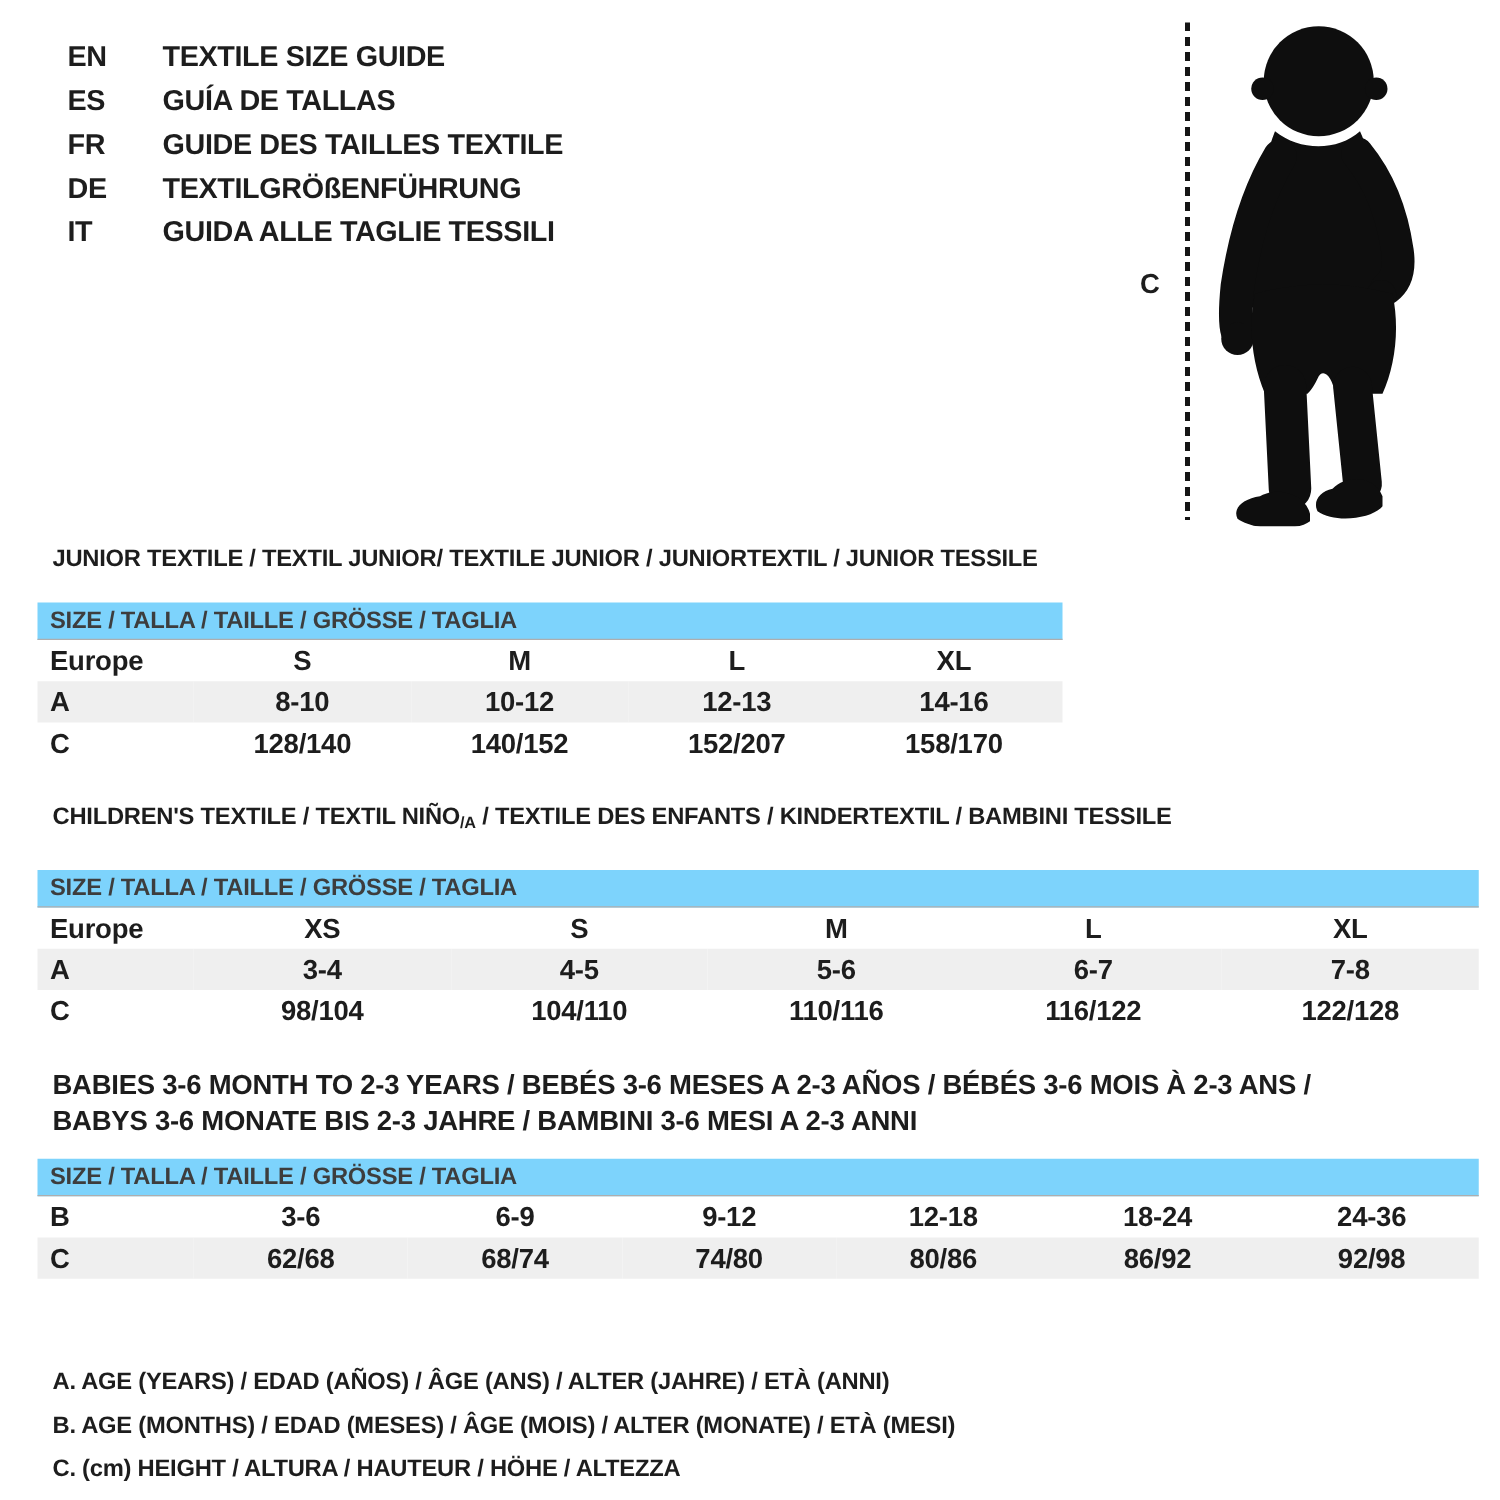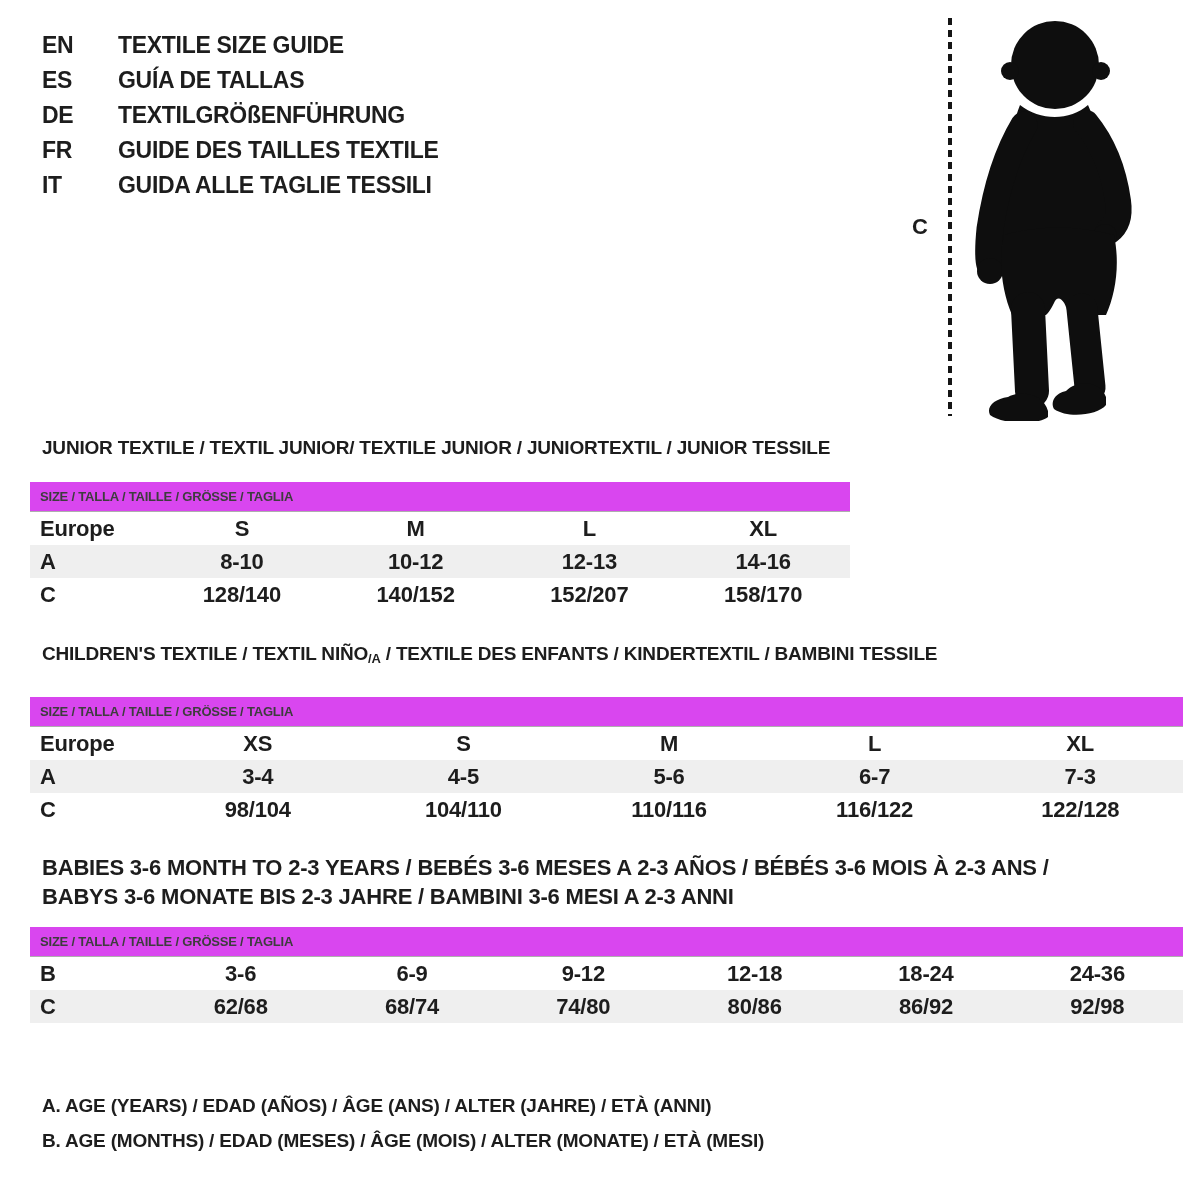--- a/index.html
+++ b/index.html
@@ -3,21 +3,21 @@
 <meta charset="utf-8">
 <style>
   html, body { margin:0; padding:0; }
   body {
     width:1200px; height:1200px; position:relative; overflow:hidden;
     background:#ffffff; color:#1d1d1d;
     font-family:"Liberation Sans", sans-serif; font-weight:700;
   }
 
   
-  .lang-list { position:absolute; left:42px; top:28px; }
+  .lang-list { position:absolute; left:54px; top:28px; }
   .lang-row { display:flex; height:35px; align-items:center; }
   .lang-code { width:76px; font-size:23px; letter-spacing:-0.3px; }
   .lang-label { font-size:23px; letter-spacing:-0.3px; white-space:nowrap; }
 
   
   .measure-line {
     position:absolute; left:948px; top:18px; width:4px; height:398px;
     background:repeating-linear-gradient(to bottom, #151515 0 7px, transparent 7px 12px);
   }
   .measure-label { position:absolute; left:912px; top:214px; font-size:22px; }
@@ -30,23 +30,23 @@
   #sec-babies   { top:853px; width:1153px; }
 
   .section-title {
     margin-left:12px; font-size:19px; line-height:22px;
     letter-spacing:-0.2px; white-space:nowrap;
   }
   .subscript { font-size:13px; vertical-align:-3px; }
   .title-line { margin-left:12px; font-size:22px; line-height:29px; letter-spacing:-0.2px; white-space:nowrap; }
 
   .size-bar {
-    height:30px; background:#d946ef; border-bottom:1px solid #aeaeae;
+    height:30px; background:#7dd3fc; border-bottom:1px solid #aeaeae;
     display:flex; align-items:center; padding-left:10px; box-sizing:border-box;
-    font-size:13px; color:#3d3d3d; letter-spacing:-0.2px;
+    font-size:19px; color:#3d3d3d; letter-spacing:-0.2px;
   }
   #sec-junior .size-bar   { margin-top:23px; }
   #sec-children .size-bar { margin-top:27px; }
   #sec-babies .size-bar   { margin-top:16px; }
 
   table { width:100%; border-collapse:collapse; table-layout:fixed; }
   td {
     height:33px; padding:0; text-align:center; vertical-align:middle;
     font-size:22px; font-weight:700; letter-spacing:-0.2px;
   }
@@ -63,26 +63,26 @@
 <div class="lang-list">
   <div class="lang-row">
     <span class="lang-code">EN</span>
     <span class="lang-label">TEXTILE SIZE GUIDE</span>
   </div>
   <div class="lang-row">
     <span class="lang-code">ES</span>
     <span class="lang-label">GUÍA DE TALLAS</span>
   </div>
   <div class="lang-row">
+    <span class="lang-code">FR</span>
+    <span class="lang-label">GUIDE DES TAILLES TEXTILE</span>
+  </div>
+  <div class="lang-row">
     <span class="lang-code">DE</span>
     <span class="lang-label">TEXTILGRÖßENFÜHRUNG</span>
-  </div>
-  <div class="lang-row">
-    <span class="lang-code">FR</span>
-    <span class="lang-label">GUIDE DES TAILLES TEXTILE</span>
   </div>
   <div class="lang-row">
     <span class="lang-code">IT</span>
     <span class="lang-label">GUIDA ALLE TAGLIE TESSILI</span>
   </div>
 </div>
 
 <div class="measure-line"></div>
 <div class="measure-label">C</div>
 <svg class="figure-svg" width="178" height="408" viewBox="0 0 178 408" aria-hidden="true">
@@ -145,21 +145,21 @@
           <td>M</td>
           <td>L</td>
           <td>XL</td>
         </tr>
         <tr class="shaded">
           <td class="row-label">A</td>
           <td>3-4</td>
           <td>4-5</td>
           <td>5-6</td>
           <td>6-7</td>
-          <td>7-3</td>
+          <td>7-8</td>
         </tr>
         <tr>
           <td class="row-label">C</td>
           <td>98/104</td>
           <td>104/110</td>
           <td>110/116</td>
           <td>116/122</td>
           <td>122/128</td>
         </tr>
       </tbody>
@@ -190,13 +190,14 @@
           <td>86/92</td>
           <td>92/98</td>
         </tr>
       </tbody>
   </table>
 </div>
 
 <div class="legend">
   <div class="legend-line">A. AGE (YEARS) / EDAD (AÑOS) / ÂGE (ANS) / ALTER (JAHRE) / ETÀ (ANNI)</div>
   <div class="legend-line">B. AGE (MONTHS) / EDAD (MESES) / ÂGE (MOIS) / ALTER (MONATE) / ETÀ (MESI)</div>
+  <div class="legend-line">C. (cm) HEIGHT / ALTURA / HAUTEUR / HÖHE / ALTEZZA</div>
 </div>
 
 </body></html>

